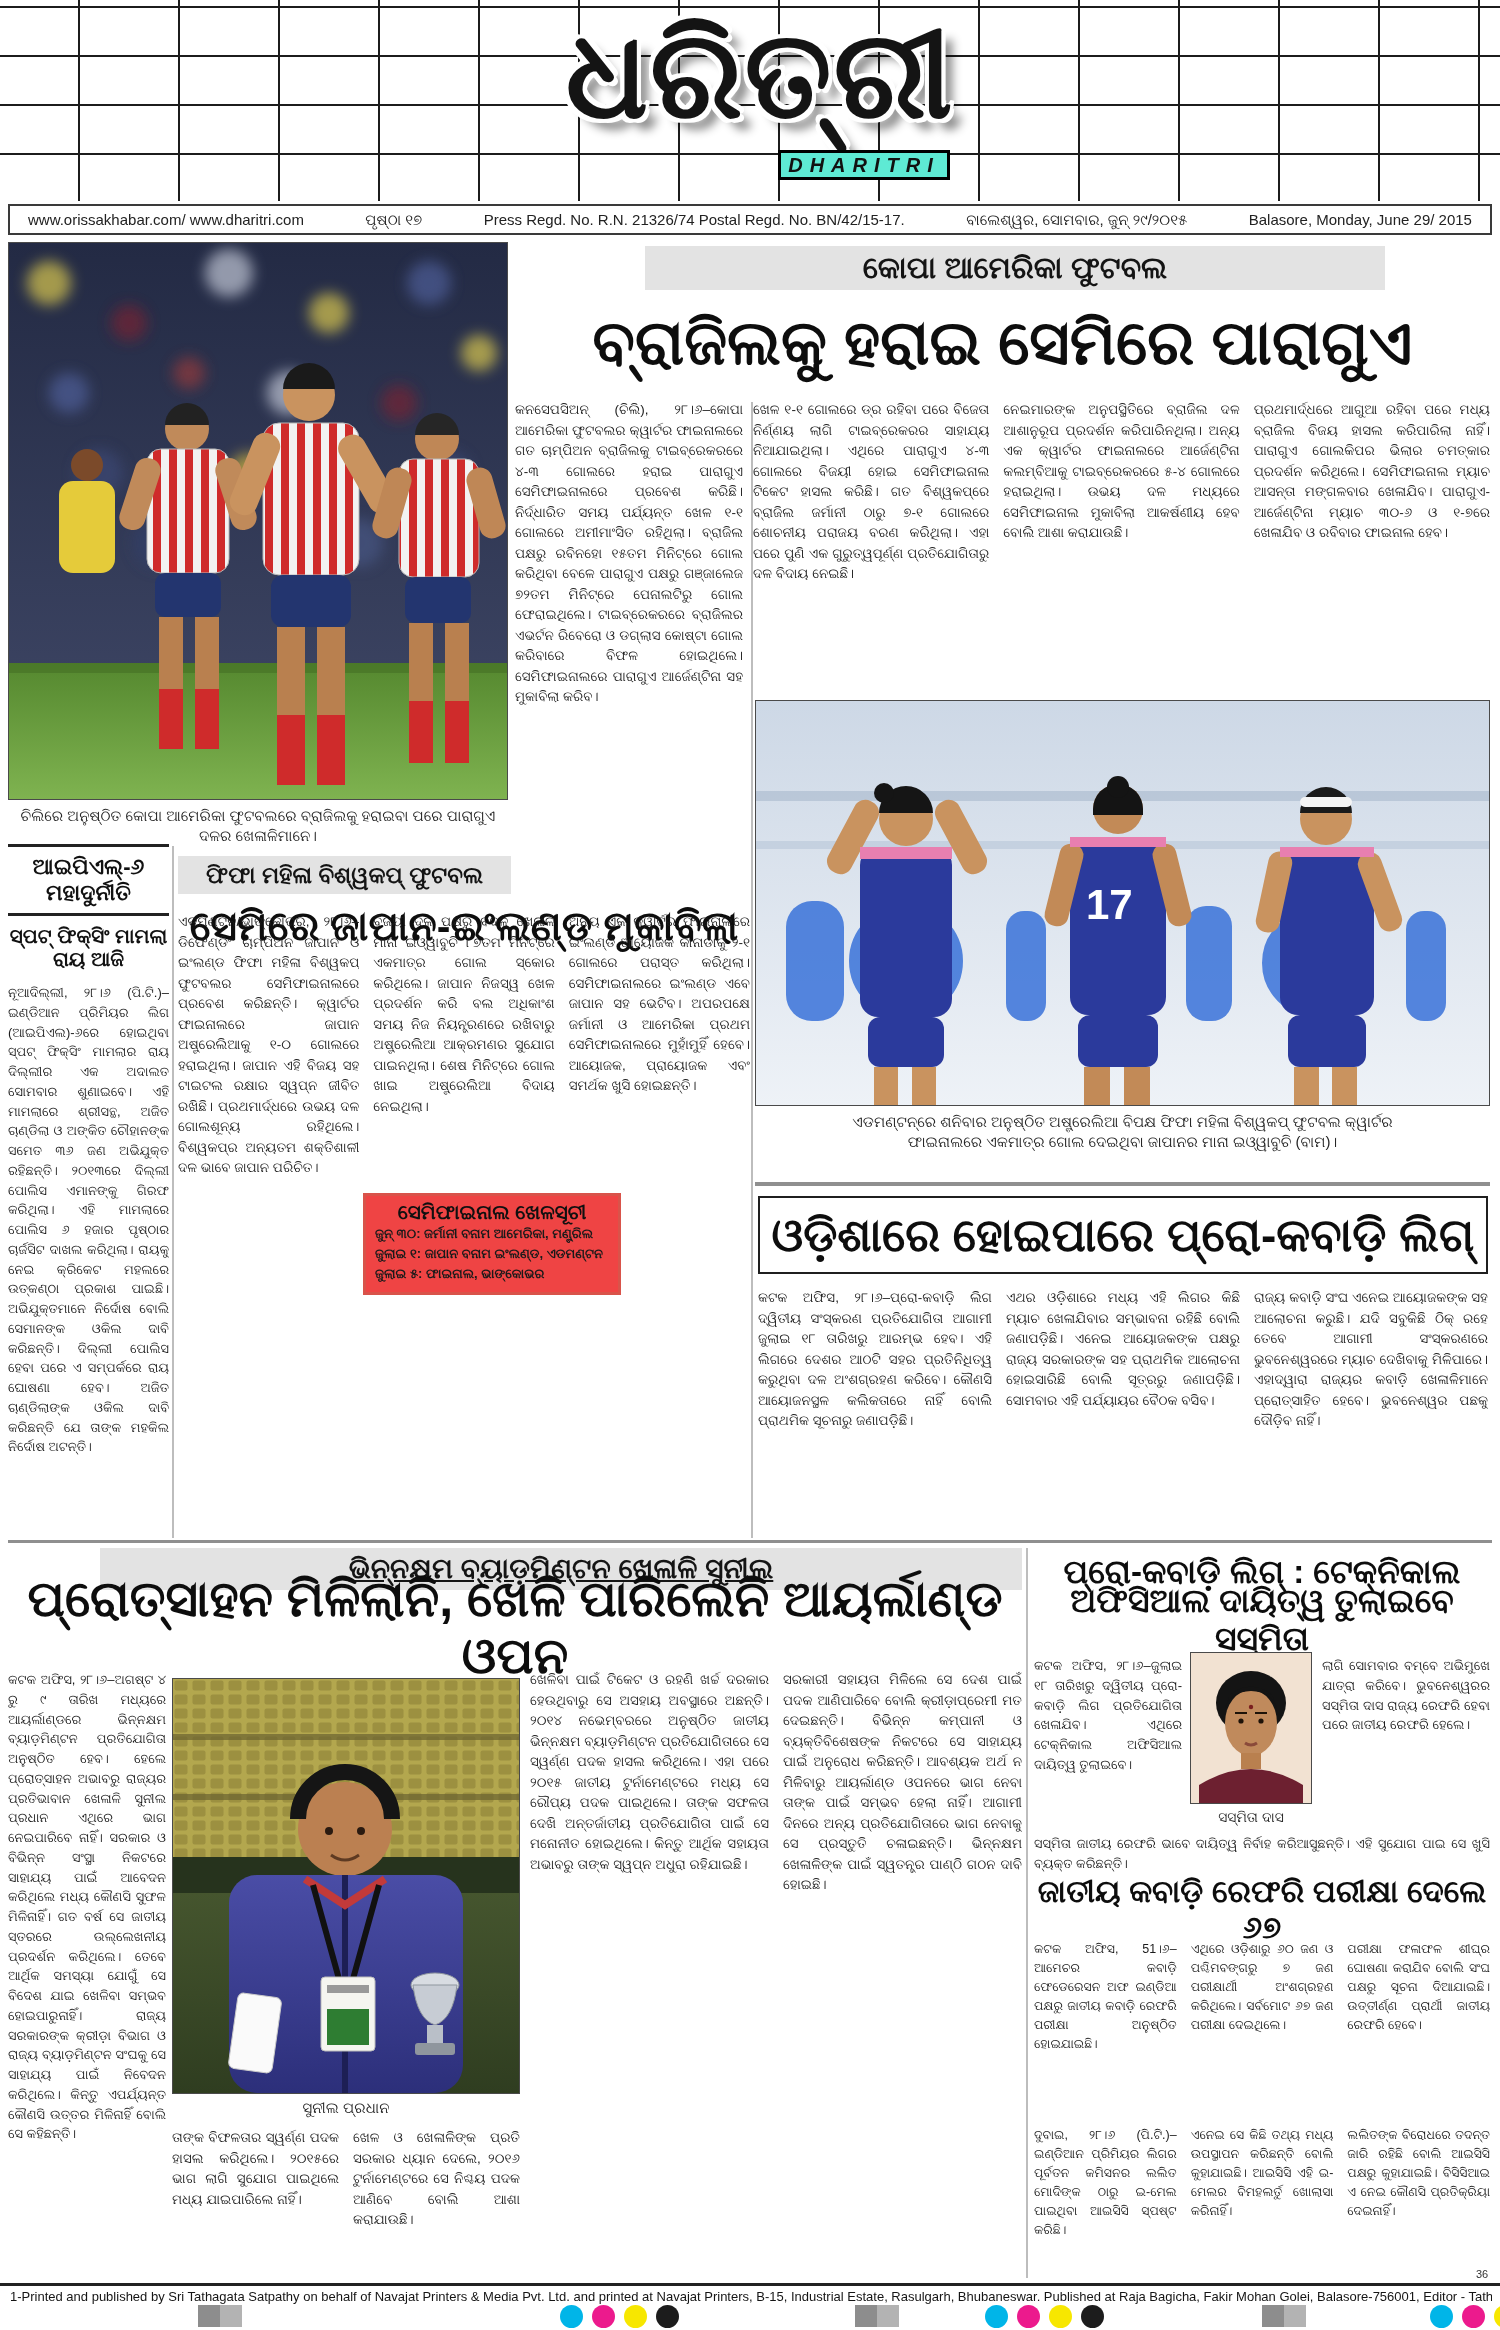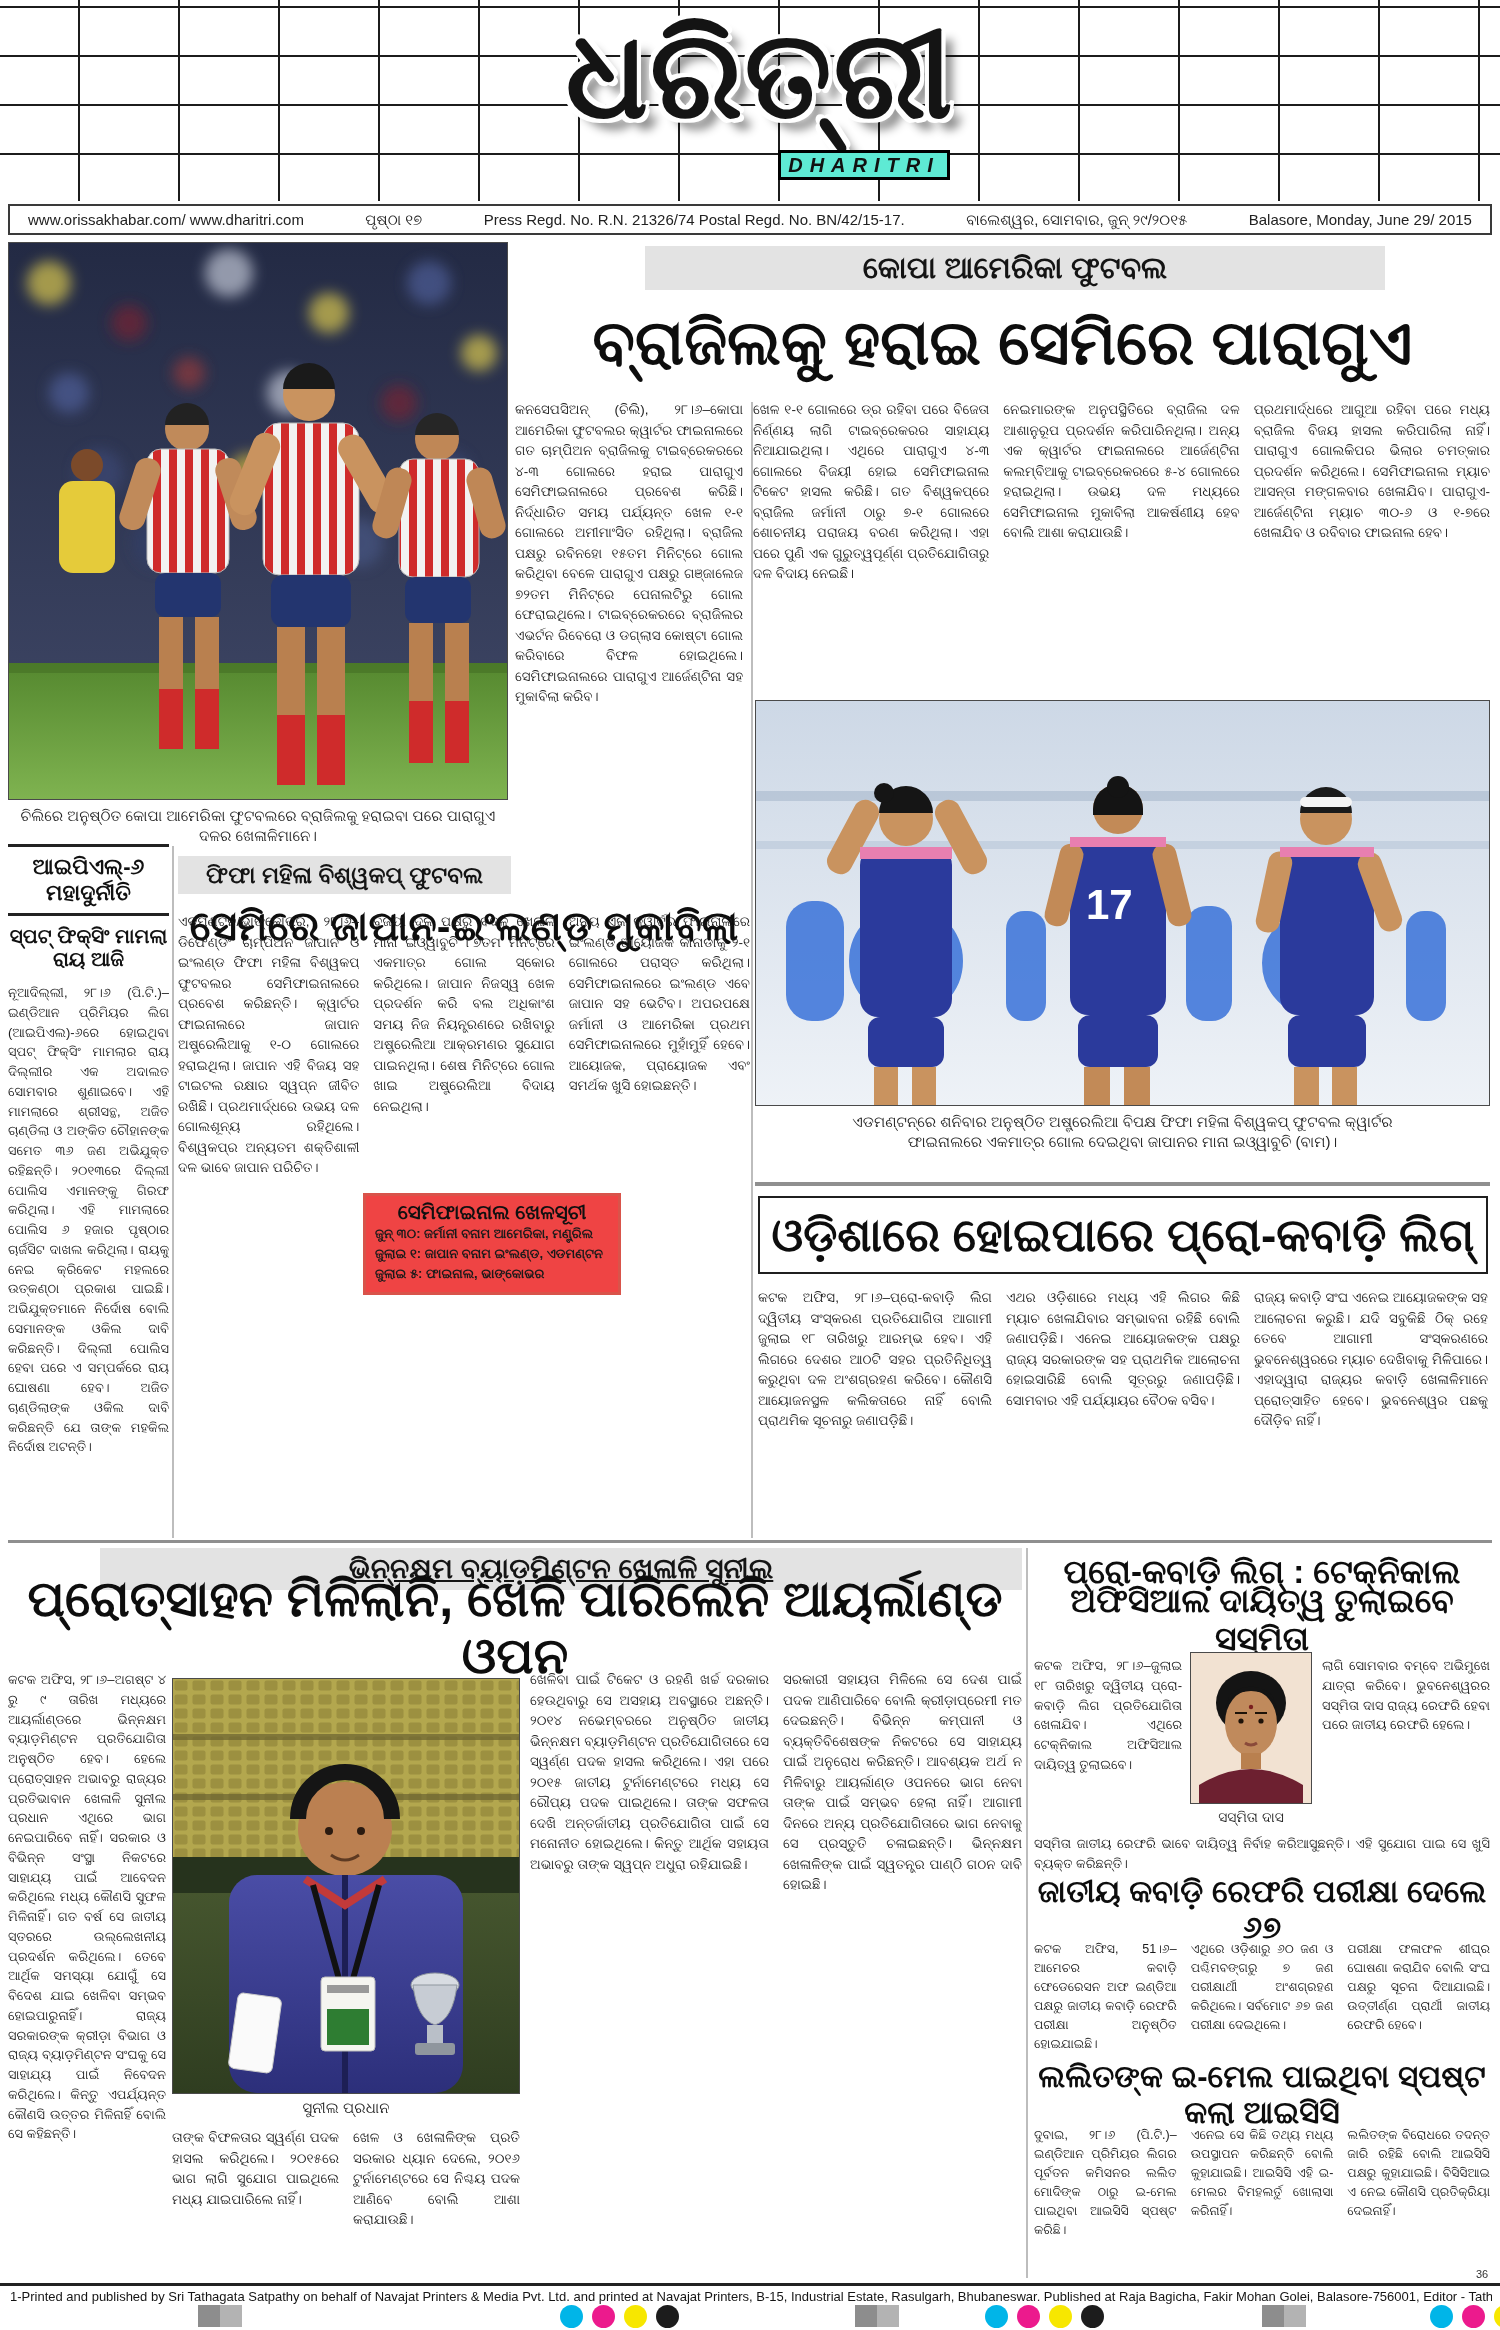--- a/index.html
+++ b/index.html
@@ -342,21 +342,20 @@
   <div class="abs bodytext" style="left:1322px;top:1656px;width:168px;height:170px;font-size:13px;">ଲାଗି ସୋମବାର ବମ୍ବେ ଅଭିମୁଖେ ଯାତ୍ରା କରିବେ। ଭୁବନେଶ୍ୱରର ସସ୍ମିତା ଦାସ ରାଜ୍ୟ ରେଫରି ହେବା ପରେ ଜାତୀୟ ରେଫରି ହେଲେ।</div>
   <div class="abs bodytext" style="left:1034px;top:1834px;width:456px;height:44px;font-size:13px;">ସସ୍ମିତା ଜାତୀୟ ରେଫରି ଭାବେ ଦାୟିତ୍ୱ ନିର୍ବାହ କରିଆସୁଛନ୍ତି। ଏହି ସୁଯୋଗ ପାଇ ସେ ଖୁସି ବ୍ୟକ୍ତ କରିଛନ୍ତି।</div>
 
   <div class="abs headline" style="left:1034px;top:1888px;width:456px;height:44px;font-size:31px;">ଜାତୀୟ କବାଡ଼ି ରେଫରି ପରୀକ୍ଷା ଦେଲେ ୬୭</div>
   <div class="abs cols" style="left:1034px;top:1940px;width:456px;height:122px;">
     <div class="bodytext" style="font-size:12.5px;">କଟକ ଅଫିସ, 51।୬–ଆମେଚର କବାଡ଼ି ଫେଡେରେସନ ଅଫ ଇଣ୍ଡିଆ ପକ୍ଷରୁ ଜାତୀୟ କବାଡ଼ି ରେଫରି ପରୀକ୍ଷା ଅନୁଷ୍ଠିତ ହୋଇଯାଇଛି।</div>
     <div class="bodytext" style="font-size:12.5px;">ଏଥିରେ ଓଡ଼ିଶାରୁ ୬୦ ଜଣ ଓ ପଶ୍ଚିମବଙ୍ଗରୁ ୭ ଜଣ ପରୀକ୍ଷାର୍ଥୀ ଅଂଶଗ୍ରହଣ କରିଥିଲେ। ସର୍ବମୋଟ ୬୭ ଜଣ ପରୀକ୍ଷା ଦେଇଥିଲେ।</div>
     <div class="bodytext" style="font-size:12.5px;">ପରୀକ୍ଷା ଫଳାଫଳ ଶୀଘ୍ର ଘୋଷଣା କରାଯିବ ବୋଲି ସଂଘ ପକ୍ଷରୁ ସୂଚନା ଦିଆଯାଇଛି। ଉତ୍ତୀର୍ଣ୍ଣ ପ୍ରାର୍ଥୀ ଜାତୀୟ ରେଫରି ହେବେ।</div>
   </div>
 
-  <div class="abs headline" style="left:1034px;top:2072px;width:456px;height:46px;font-size:31px;">ଲଲିତଙ୍କ ଇ-ମେଲ ପାଇଥିବା ସ୍ପଷ୍ଟ କଲା ଆଇସିସି</div>
   <div class="abs cols" style="left:1034px;top:2126px;width:456px;height:150px;">
     <div class="bodytext" style="font-size:12.5px;">ଦୁବାଇ, ୨୮।୬ (ପି.ଟି.)–ଇଣ୍ଡିଆନ ପ୍ରିମିୟର ଲିଗର ପୂର୍ବତନ କମିସନର ଲଲିତ ମୋଦିଙ୍କ ଠାରୁ ଇ-ମେଲ ପାଇଥିବା ଆଇସିସି ସ୍ପଷ୍ଟ କରିଛି।</div>
     <div class="bodytext" style="font-size:12.5px;">ଏନେଇ ସେ କିଛି ତଥ୍ୟ ମଧ୍ୟ ଉପସ୍ଥାପନ କରିଛନ୍ତି ବୋଲି କୁହାଯାଇଛି। ଆଇସିସି ଏହି ଇ-ମେଲର ବିମହଲର୍ତୁ ଖୋଲାସା କରିନାହିଁ।</div>
     <div class="bodytext" style="font-size:12.5px;">ଲଲିତଙ୍କ ବିରୋଧରେ ତଦନ୍ତ ଜାରି ରହିଛି ବୋଲି ଆଇସିସି ପକ୍ଷରୁ କୁହାଯାଇଛି। ବିସିସିଆଇ ଏ ନେଇ କୌଣସି ପ୍ରତିକ୍ରିୟା ଦେଇନାହିଁ।</div>
   </div>
 
   <div class="abs pagenum" style="left:1476px;top:2268px;">36</div>
   <div class="abs hrule" style="left:0;top:2283px;width:1500px;height:3px;background:#222;"></div>
   <div class="abs footer-line" style="left:10px;top:2289px;width:1482px;">1-Printed and published by Sri Tathagata Satpathy on behalf of  Navajat Printers &amp; Media  Pvt. Ltd. and  printed at Navajat Printers, B-15, Industrial Estate, Rasulgarh,  Bhubaneswar. Published at Raja Bagicha, Fakir Mohan Golei, Balasore-756001, Editor - Tathagata Satpathy,  ସମ୍ପାଦକ– ତଥାଗତ ସତପଥୀ</div>
   <div class="abs" style="left:0;top:2305px;width:1500px;height:24px;">

